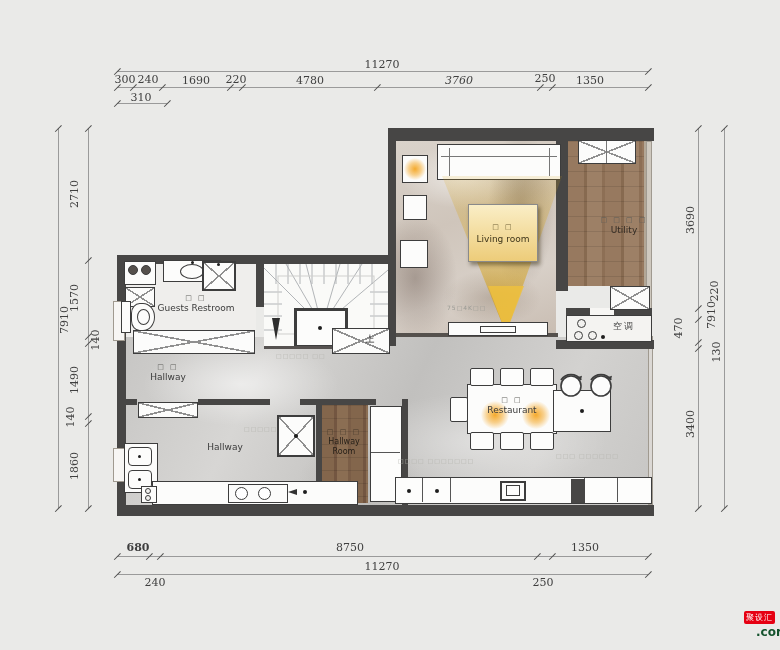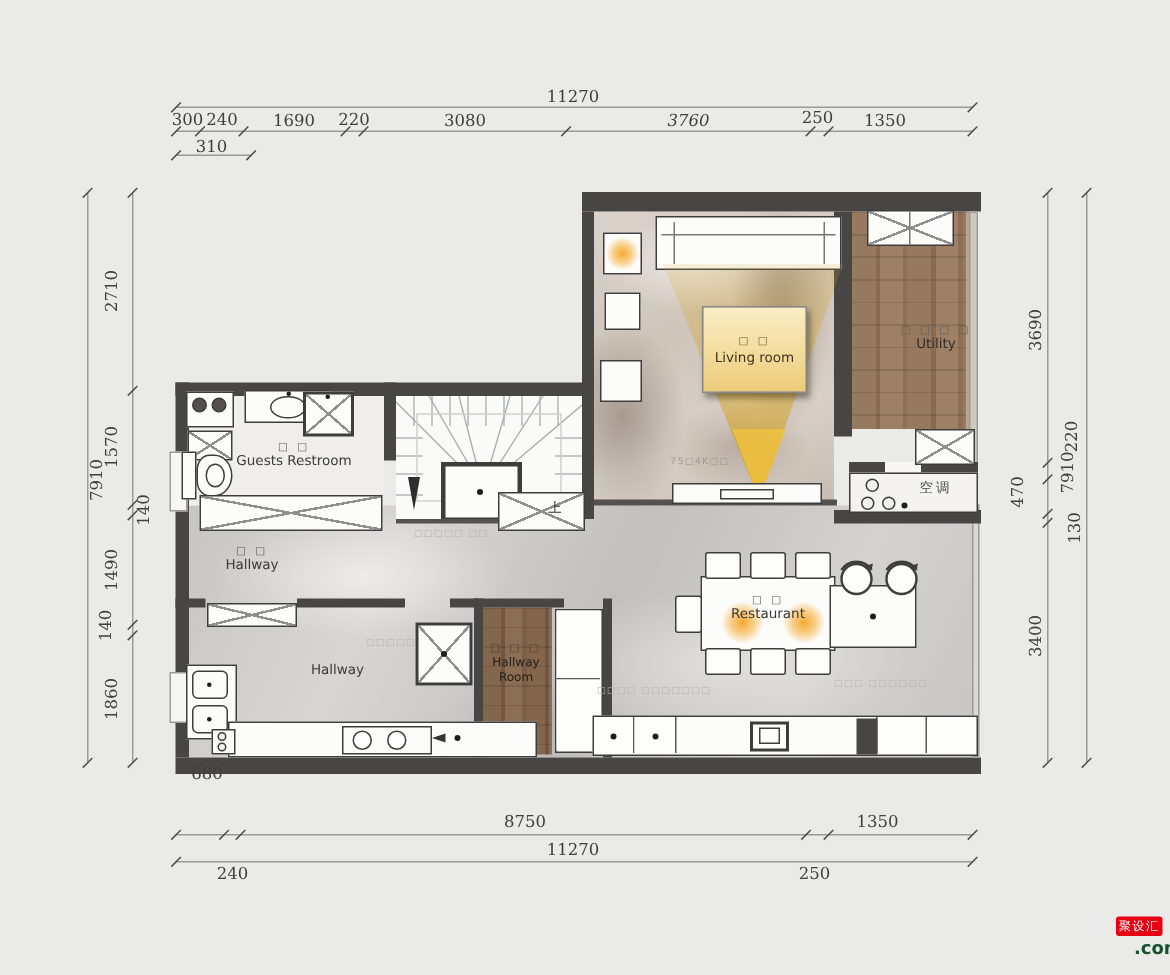--- a/index.html
+++ b/index.html
@@ -278,42 +278,42 @@
   <div class="note" style="left:398px;top:457px;">□□□□ □□□□□□□</div>
   <div class="note" style="left:556px;top:452px;">□□□ □□□□□□</div>
 
   <div class="dl" style="left:117px;top:71px;width:531px;height:1px;"></div>
   <div class="dm" style="left:360px;top:58px;">11270</div>
   <div class="dl" style="left:117px;top:87px;width:531px;height:1px;"></div>
   <div class="dm" style="left:103px;top:73px;">300</div>
   <div class="dm" style="left:126px;top:73px;">240</div>
   <div class="dm" style="left:174px;top:74px;">1690</div>
   <div class="dm" style="left:214px;top:73px;">220</div>
-  <div class="dm" style="left:288px;top:74px;">3080</div>
+  <div class="dm" style="left:288px;top:74px;">4780</div>
   <div class="dm" style="left:437px;top:74px;font-style:italic;">3760</div>
   <div class="dm" style="left:523px;top:72px;">250</div>
   <div class="dm" style="left:568px;top:74px;">1350</div>
   <div class="dl" style="left:117px;top:103px;width:50px;height:1px;"></div>
   <div class="dm" style="left:119px;top:91px;">310</div>
   <div class="tk" style="left:113px;top:71px;"></div>
     <div class="tk" style="left:644px;top:71px;"></div>
   <div class="tk" style="left:113px;top:87px;"></div>
     <div class="tk" style="left:129px;top:87px;"></div>
   <div class="tk" style="left:158px;top:87px;"></div>
     <div class="tk" style="left:226px;top:87px;"></div>
   <div class="tk" style="left:238px;top:87px;"></div>
     <div class="tk" style="left:373px;top:87px;"></div>
   <div class="tk" style="left:536px;top:87px;"></div>
     <div class="tk" style="left:548px;top:87px;"></div>
   <div class="tk" style="left:644px;top:87px;"></div>
   <div class="tk" style="left:113px;top:103px;"></div>
     <div class="tk" style="left:163px;top:103px;"></div>
 
   <div class="dl" style="left:117px;top:556px;width:531px;height:1px;"></div>
-  <div class="dm" style="left:116px;top:509px;">680</div>
+  <div class="dm" style="left:116px;top:541px;font-weight:bold;">680</div>
   <div class="dm" style="left:328px;top:541px;">8750</div>
   <div class="dm" style="left:563px;top:541px;">1350</div>
   <div class="dl" style="left:117px;top:574px;width:531px;height:1px;"></div>
   <div class="dm" style="left:360px;top:560px;">11270</div>
   <div class="dm" style="left:133px;top:576px;">240</div>
   <div class="dm" style="left:521px;top:576px;">250</div>
   <div class="tk" style="left:113px;top:556px;"></div>
     <div class="tk" style="left:145px;top:556px;"></div>
   <div class="tk" style="left:156px;top:556px;"></div>
     <div class="tk" style="left:533px;top:556px;"></div>

